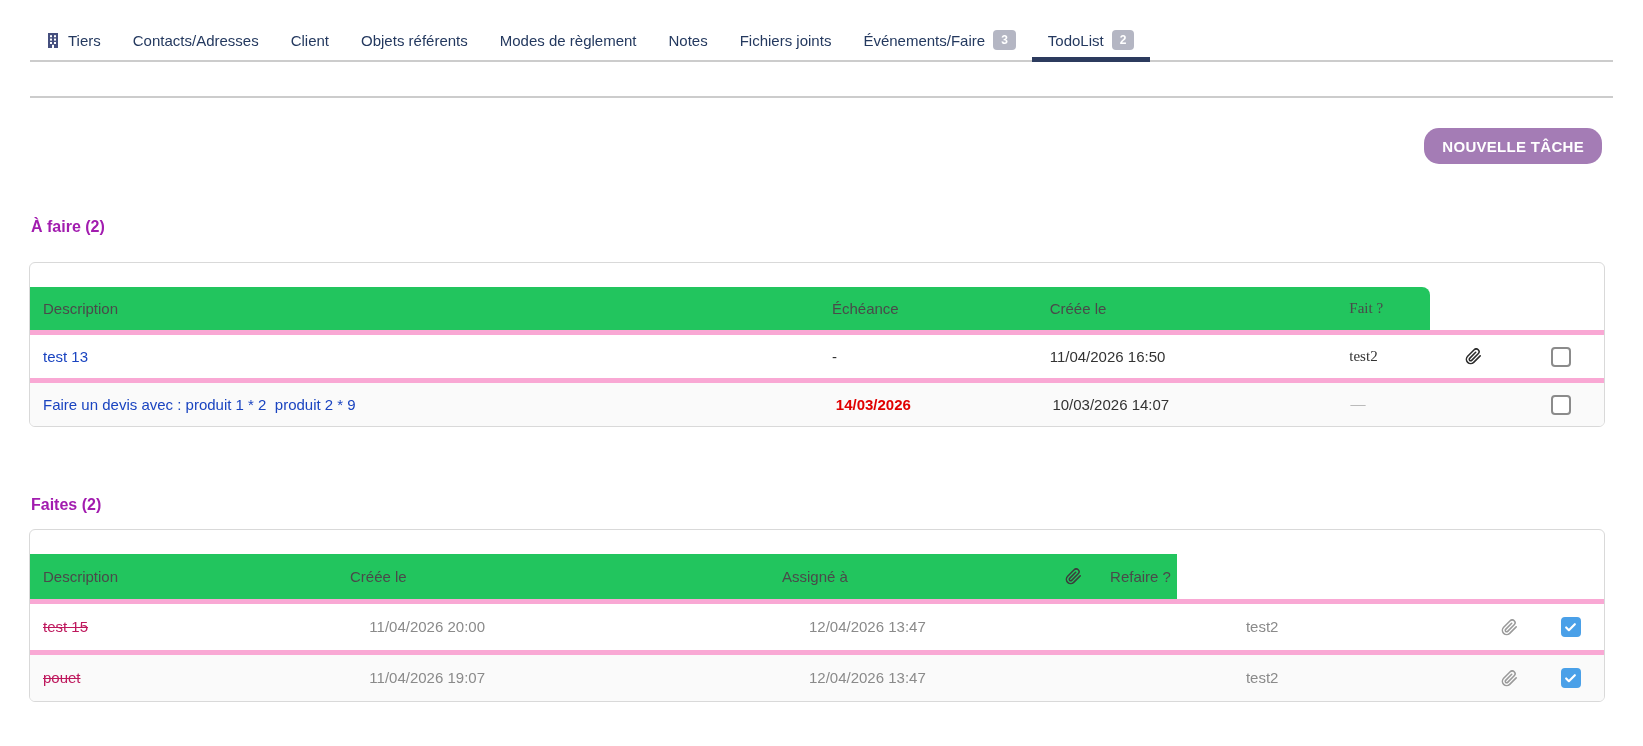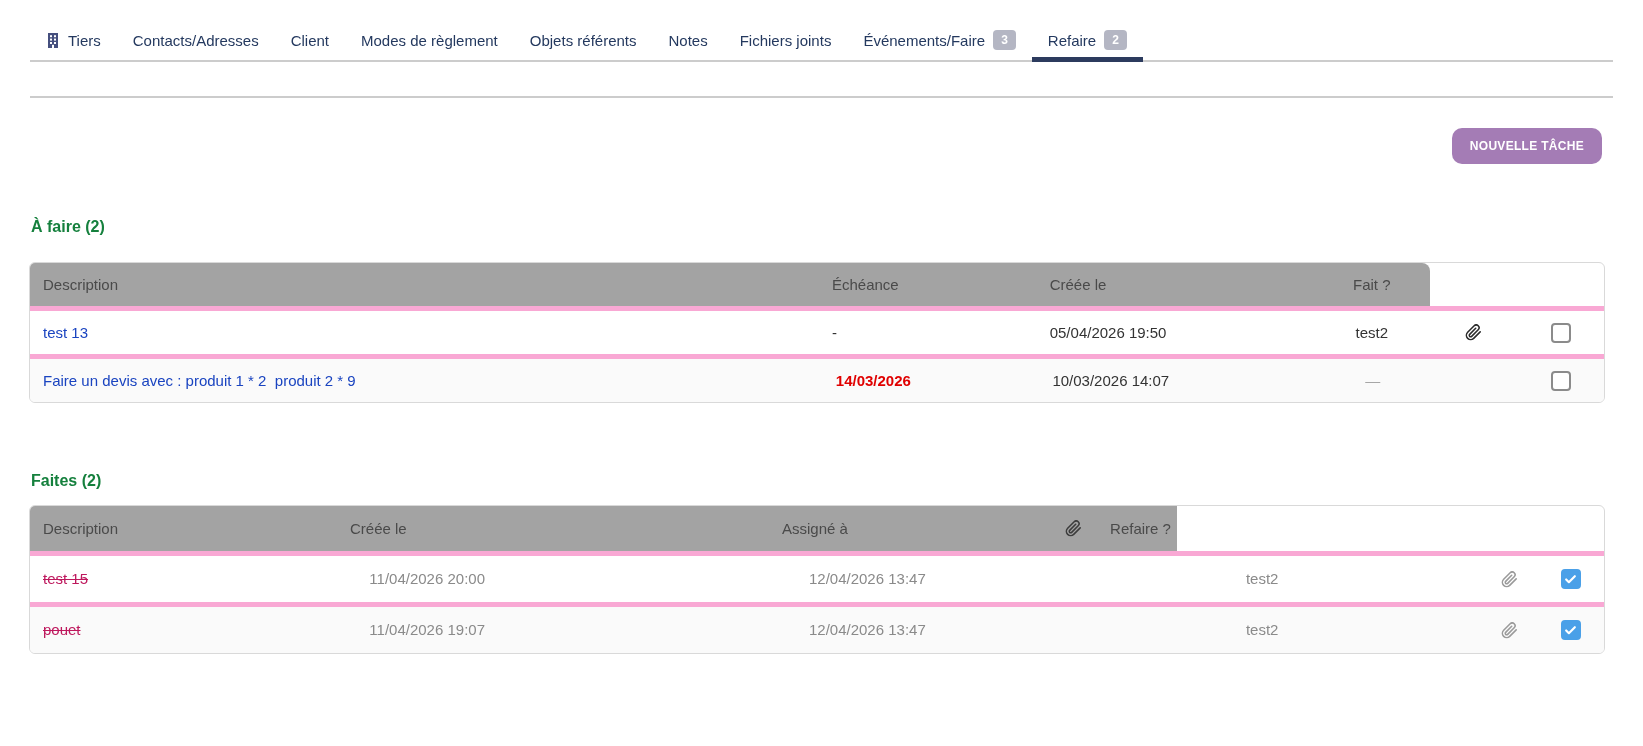--- a/index.html
+++ b/index.html
@@ -32,54 +32,54 @@
     padding:4px 8px; border-radius:4px;
   }
   .building-icon svg { display:block; }
 
   .rule2 { margin:34px 30px 0 30px; border-top:2px solid #cccccc; height:0; }
 
   
   .actions { margin:30px 41px 0 0; text-align:right; }
   .btn-new-task {
     display:inline-block; background:var(--button_bg,#a47cb5); color:#fff;
-    border:none; border-radius:10px; height:36px; padding:0 18px;
-    font-family:inherit; font-size:12px; font-weight:bold; letter-spacing:.3px;
+    border:none; border-radius:15px; height:36px; padding:0 18px;
+    font-family:inherit; font-size:15px; font-weight:bold; letter-spacing:.3px;
     cursor:pointer;
   }
 
   
-  .section-title { font-size:16px; font-weight:bold; color:#15803d; margin-left:31px; }
+  .section-title { font-size:16px; font-weight:bold; color:#a21caf; margin-left:31px; }
   .title-todo { margin-top:54px; }
   .title-done { margin-top:69px; }
 
   
   .tbl {
     margin:26px 29px 0 29px; width:1576px;
     border:1px solid #d9d9d9; border-radius:6px; background:#fff;
     overflow:hidden;
   }
   .tbl-done { margin-top:15px; }
   .row { display:flex; align-items:center; }
   .row + .row { border-top:5px solid #f9a8d4; }
   .row.alt { background:#fafafa; }
   .hrow { color:#4a4a4a; }
   .tbl-todo .hrow .cell { height:43px; line-height:43px; }
   .tbl-todo .brow .cell { height:43px; line-height:43px; }
   .tbl-done .hrow .cell { height:45px; line-height:45px; }
   .tbl-done .brow .cell { height:46px; line-height:46px; }
   .cell { overflow:hidden; white-space:nowrap; }
-  .hdr-grey { background:#a3a3a3; }
+  .hdr-grey { background:#22c55e;margin-top:24px; }
   .hdr-grey-end { border-top-right-radius:8px; }
 
   
   .t-c1 { width:803px; padding-left:13px; white-space:pre-wrap; }
   .t-c2 { width:218px; }
   .t-c3 { width:300px; }
-  .t-c4 { width:81px; text-align:center; padding-right:36px; }
+  .t-c4 { width:81px; text-align:left; padding-right:36px;font-family:Liberation Serif, serif; }
   .t-c5 { width:87px; display:flex; align-items:center; justify-content:center; }
   .t-c6 { width:87px; display:flex; align-items:center; justify-content:center; }
 
   
   .d-c1 { width:320px; padding-left:13px; }
   .d-c2 { width:432px; }
   .d-c3 { width:429px; }
   .d-c4 { width:260px; }
   .d-c5 { width:62px;  display:flex; align-items:center; justify-content:center; }
   .d-c6 { width:73px;  display:flex; align-items:center; justify-content:center; }
@@ -126,37 +126,37 @@
     </span>
     <span class="tab-label">Tiers</span>
   </li>
   <li class="tab">
     <span class="tab-label">Contacts/Adresses</span>
   </li>
   <li class="tab">
     <span class="tab-label">Client</span>
   </li>
   <li class="tab">
+    <span class="tab-label">Objets référents</span>
+  </li>
+  <li class="tab">
     <span class="tab-label">Modes de règlement</span>
-  </li>
-  <li class="tab">
-    <span class="tab-label">Objets référents</span>
   </li>
   <li class="tab">
     <span class="tab-label">Notes</span>
   </li>
   <li class="tab">
     <span class="tab-label">Fichiers joints</span>
   </li>
   <li class="tab">
     <span class="tab-label">Événements/Faire</span>
     <span class="badge">3</span>
   </li>
   <li class="tab active">
-    <span class="tab-label">Refaire</span>
+    <span class="tab-label">TodoList</span>
     <span class="badge">2</span>
   </li>
 </ul>
 
 <div class="rule2"></div>
 
 <div class="actions">
   <button class="btn-new-task">NOUVELLE TÂCHE</button>
 </div>
 
@@ -168,21 +168,21 @@
     <div class="cell t-c2 hdr-grey">Échéance</div>
     <div class="cell t-c3 hdr-grey">Créée le</div>
     <div class="cell t-c4 hdr-grey hdr-grey-end">Fait ?</div>
     <div class="cell t-c5"></div>
     <div class="cell t-c6"></div>
   </div>
 
   <div class="row brow">
     <div class="cell t-c1"><span class="link">test 13</span></div>
     <div class="cell t-c2">-</div>
-    <div class="cell t-c3">05/04/2026 19:50</div>
+    <div class="cell t-c3">11/04/2026 16:50</div>
     <div class="cell t-c4">test2</div>
     <div class="cell t-c5">
       <span class="clip clip-dark">
         <svg width="17" height="17" viewBox="0 0 24 24" fill="none" stroke="currentColor" stroke-width="2.2" stroke-linecap="round" stroke-linejoin="round">
             <path d="M21.44 11.05l-9.19 9.19a6 6 0 0 1-8.49-8.49l9.19-9.19a4 4 0 0 1 5.66 5.66l-9.2 9.19a2 2 0 0 1-2.83-2.83l8.49-8.48"></path>
           </svg>
       </span>
     </div>
     <div class="cell t-c6">
         <span class="checkbox"></span>

